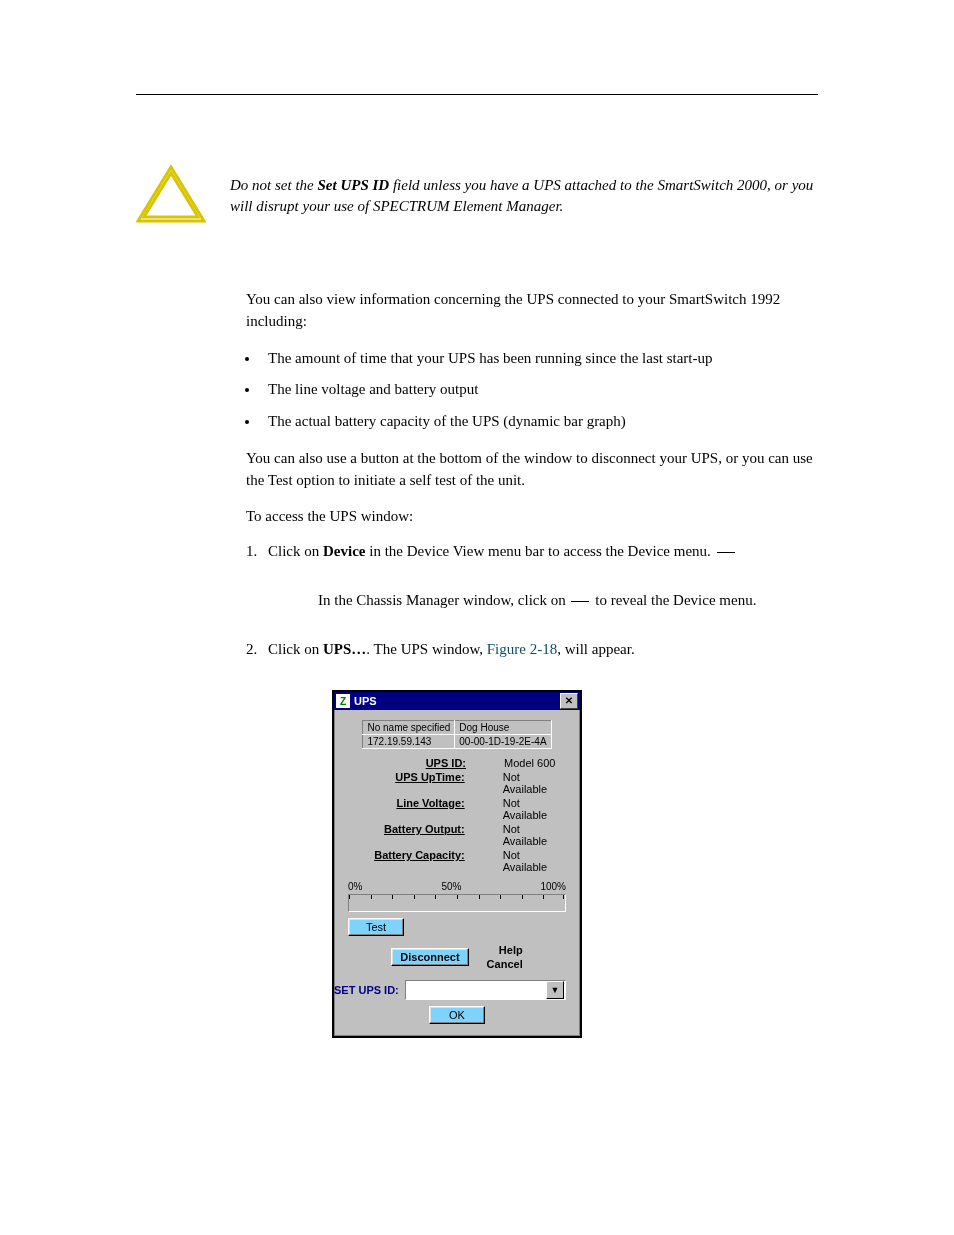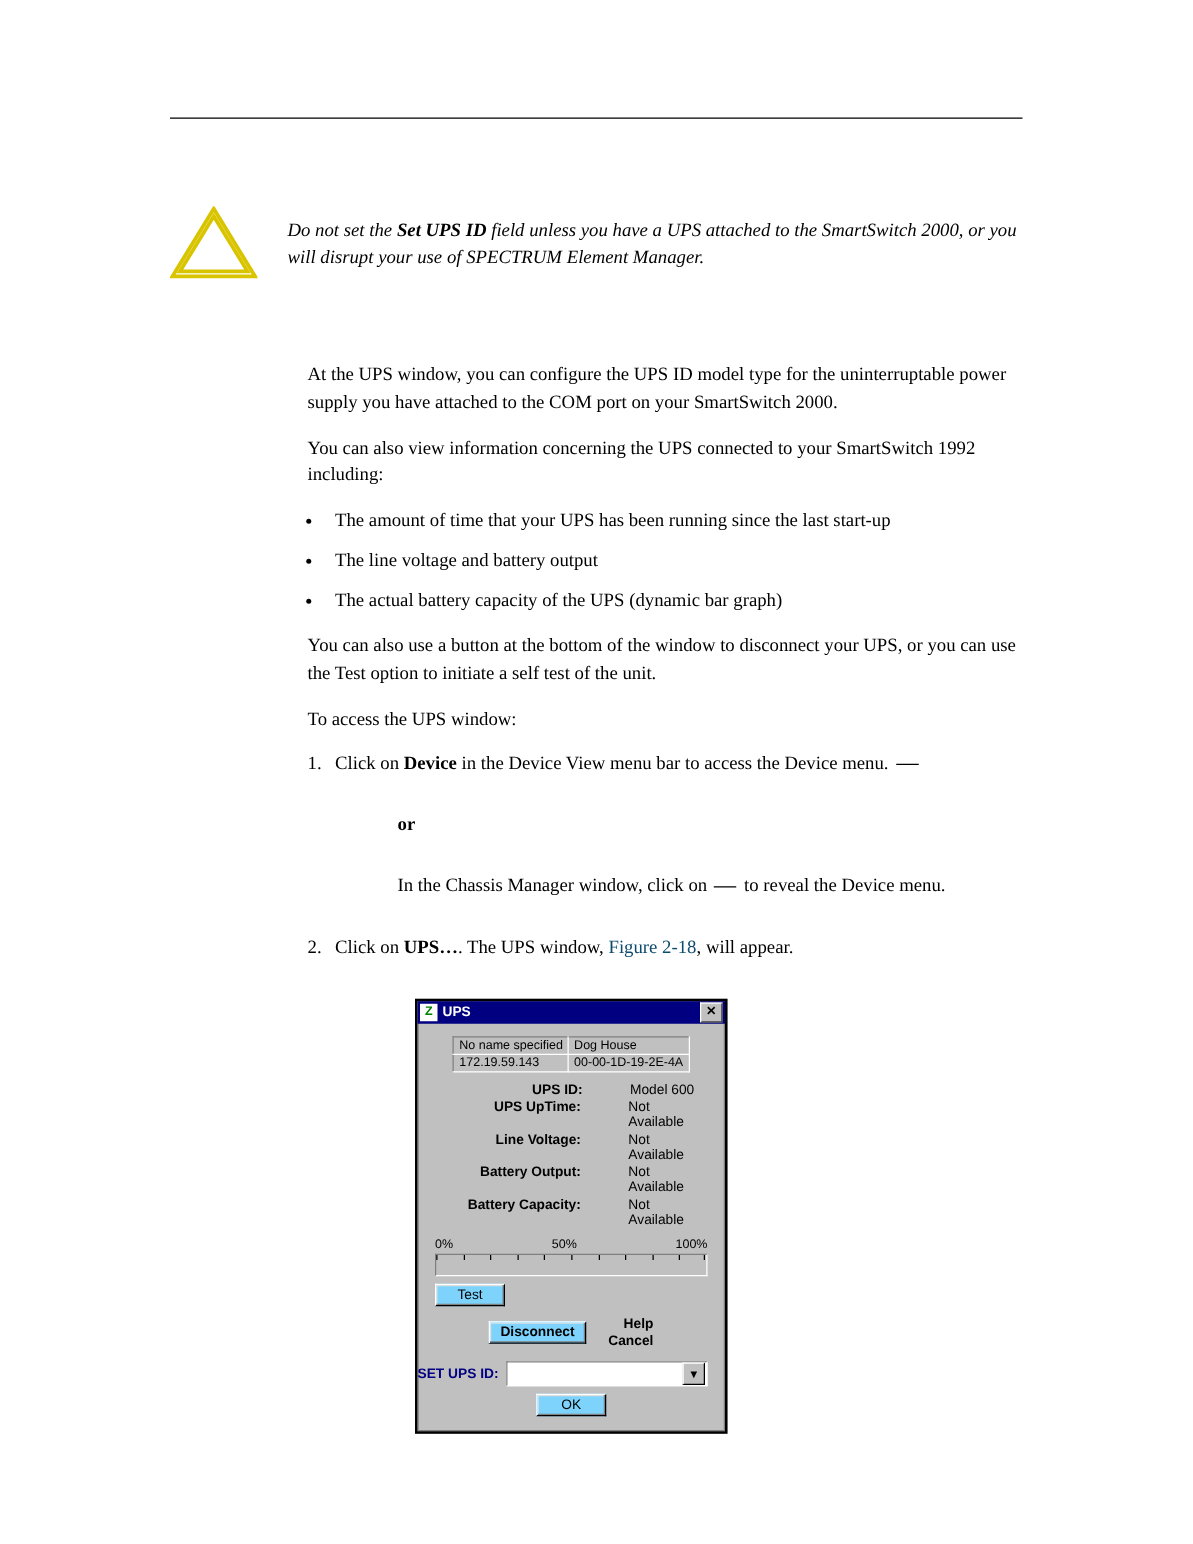--- a/index.html
+++ b/index.html
@@ -113,21 +113,21 @@
   }
   .fields {
     margin: 6px 14px 8px 14px;
   }
   .field-row {
     display: flex;
     justify-content: flex-start;
     margin-bottom: 2px;
     font-size: 11px;
   }
-  .field-label { width: 118px; text-align: right; font-weight: bold; padding-right: 22px; }
+  .field-label { width: 118px; text-align: right; font-weight: bold; padding-right: 22px; text-decoration: underline; }
   .field-value { color:#000;padding-left:16px; }
   .scale {
     margin: 4px 14px 2px 14px;
     display:flex; justify-content:space-between;
     font-size:10px;
   }
   .bar-outer {
     margin: 0 14px 6px 14px;
     height: 16px;
     border: 1px solid #808080;
@@ -204,40 +204,36 @@
         <polygon points="35,2 68,56 2,56" fill="none" stroke="#d9c400" stroke-width="3"></polygon>
         <polygon points="35,8 62,52 8,52" fill="none" stroke="#d9c400" stroke-width="3"></polygon>
       </svg>
     </div>
     <div class="caution-text">
       <span>Do not set the </span><span class="bold">Set UPS ID</span><span> field unless you have a UPS attached to the SmartSwitch 2000, or you will disrupt your use of SPECTRUM Element Manager.</span>
     </div>
   </div>
 
   <div class="body-col">
-    <p class="para">At the UPS window, you can configure the UPS ID model type for the uninterruptable power supply you have attached to the COM port on your SmartSwitch 2000.</p>
     <p class="para">You can also view information concerning the UPS connected to your SmartSwitch 1992 including:</p>
     <ul class="bullets">
       <li>The amount of time that your UPS has been running since the last start-up</li>
       <li>The line voltage and battery output</li>
       <li>The actual battery capacity of the UPS (dynamic bar graph)</li>
     </ul>
     <p class="para">You can also use a button at the bottom of the window to disconnect your UPS, or you can use the Test option to initiate a self test of the unit.</p>
     <p class="para">To access the UPS window:</p>
 
     <div class="step" style="display:flex;align-items:flex-start;">
       <span class="step-num">1.</span>
       <div style="flex:1">
         <span>Click on </span><span style="font-weight:bold">Device</span><span> in the Device View menu bar to access the Device menu.</span> <span class="em-dash"></span>
       </div>
     </div>
 
-    <div class="step step-indent">
-      <span style="font-weight:bold">or</span>
-    </div>
 
     <div class="step step-indent">
       <span>In the Chassis Manager window, click on </span> <span class="em-dash"></span> <span> to reveal the Device menu.</span>
     </div>
 
     <div class="step" style="display:flex;align-items:flex-start;">
       <span class="step-num">2.</span>
       <div style="flex:1">
         <span>Click on </span><span style="font-weight:bold">UPS…</span><span>. The UPS window, </span><span style="color:#0c4a6e">Figure 2-18</span><span>, will appear.</span>
       </div>

